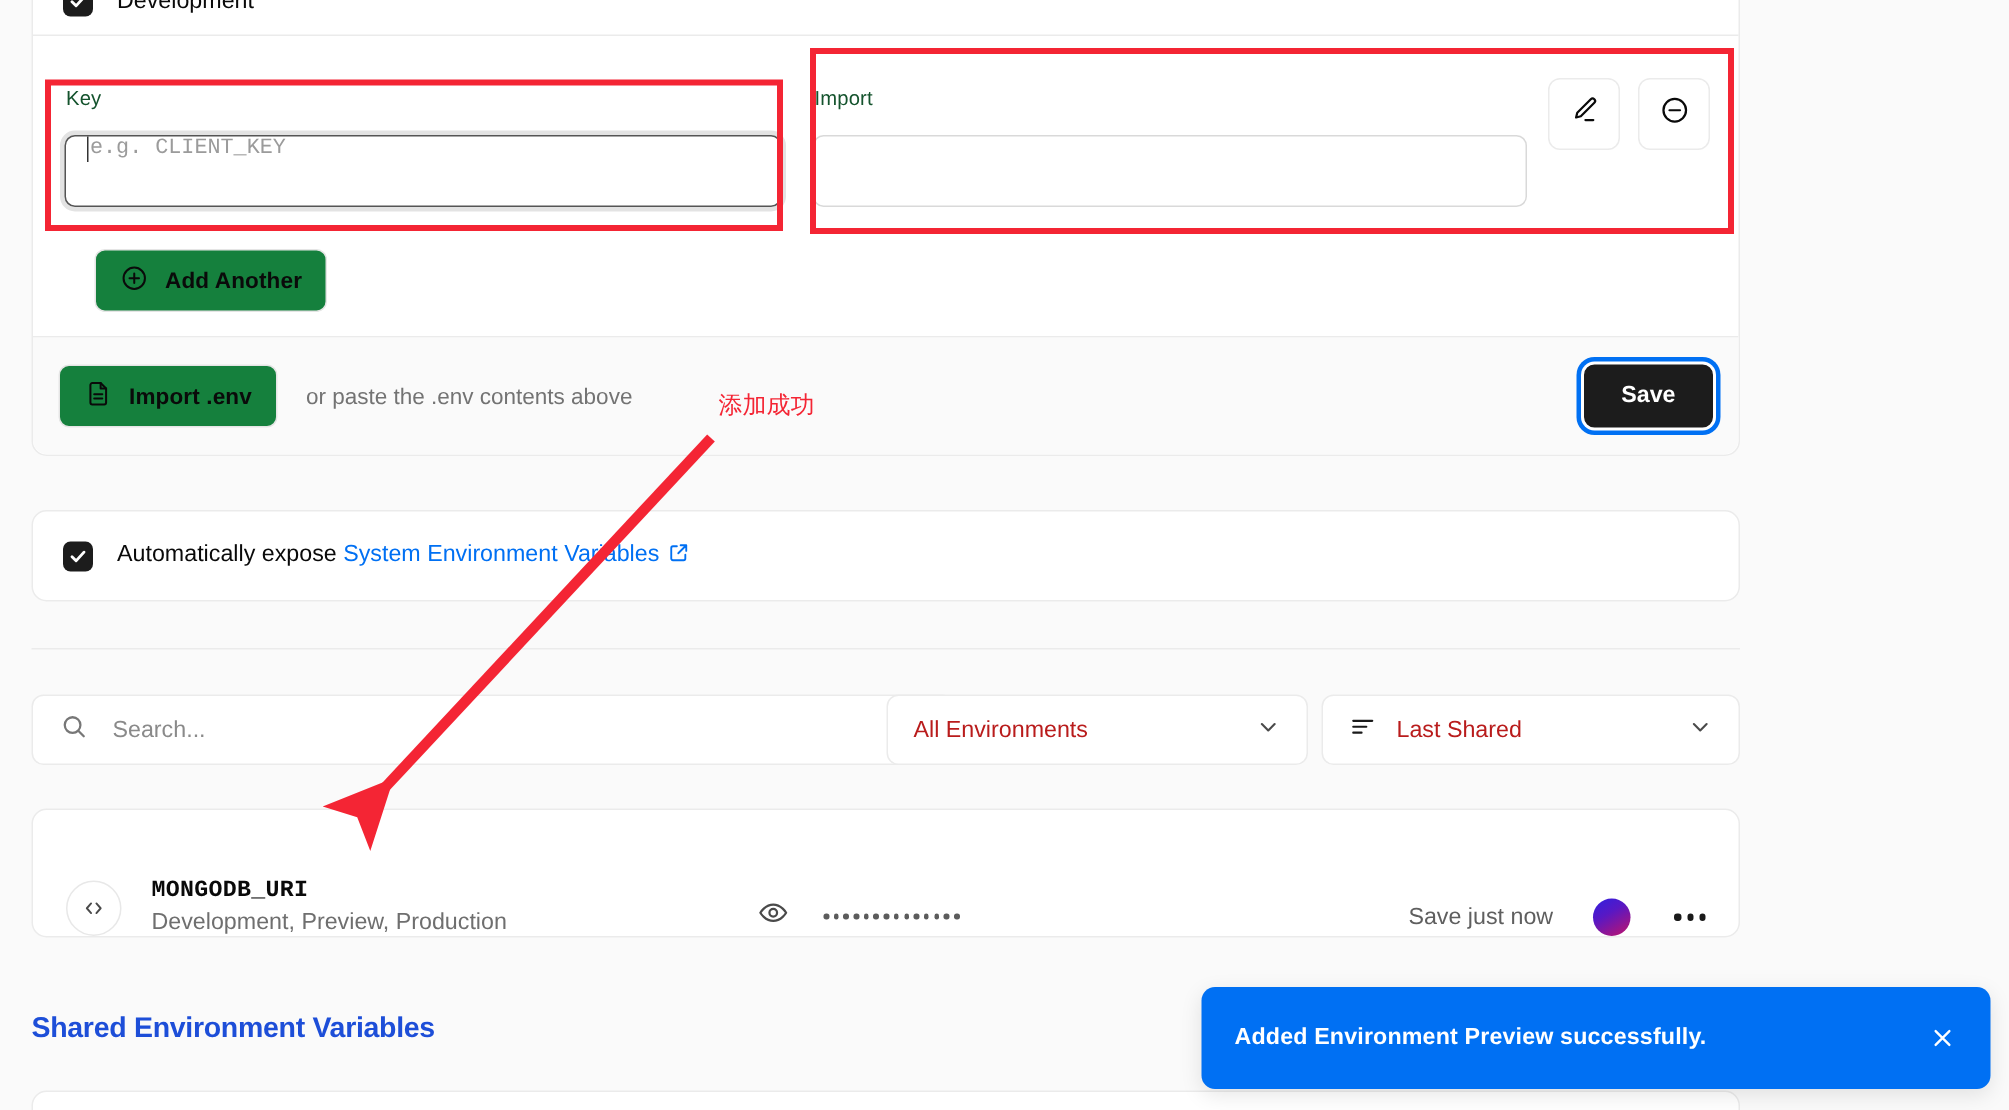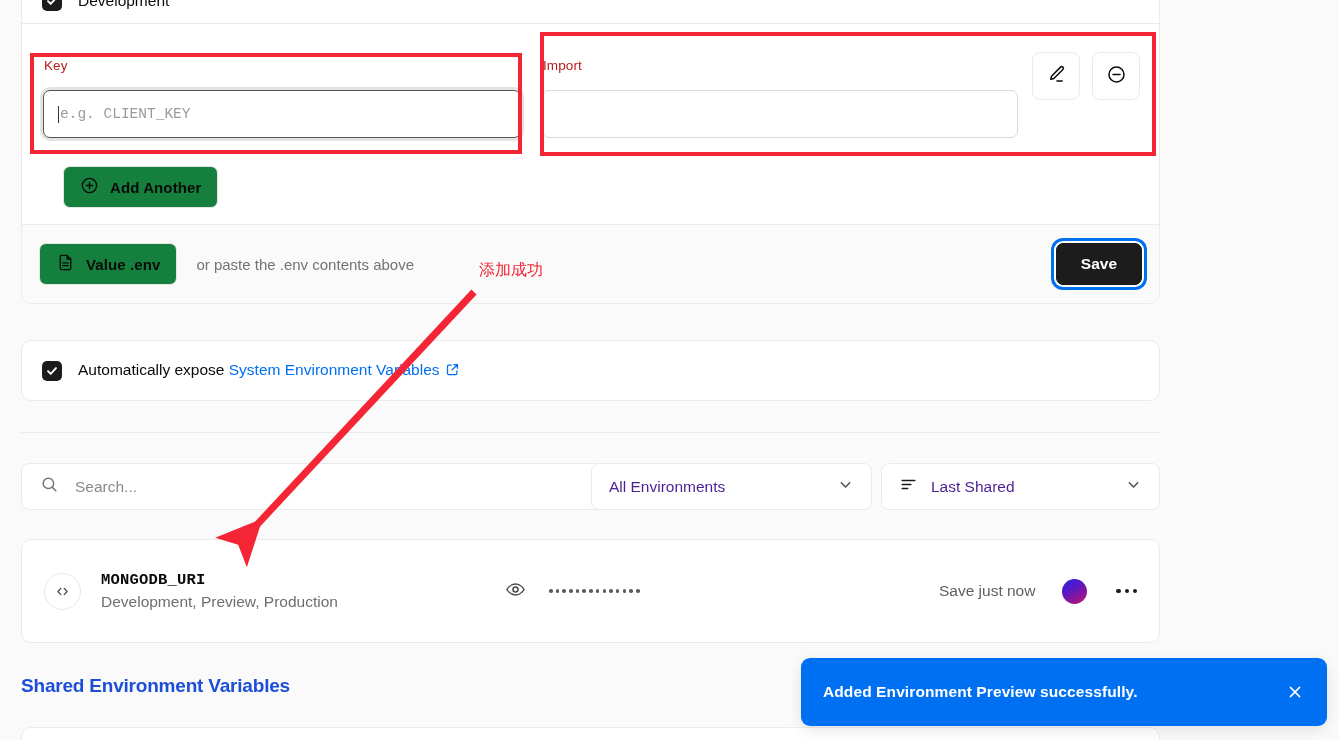--- a/index.html
+++ b/index.html
@@ -35,27 +35,27 @@
     align-items: center; justify-content: center; flex: none;
   }
   .checkbox svg { display: block; }
   .env-row .lbl { margin-left: 16px; font-size: 15.5px; color: #0a0a0a; }
 
   .kv-section {
     position: absolute; left: 0; top: 92px; width: 100%; height: 161px;
     border-top: 1px solid #ebebeb;
   }
   .field-label {
-    position: absolute; font-size: 13.5px; color: #b91c1c; letter-spacing: .1px;
+    position: absolute; font-size: 13.5px; color: #14532d; letter-spacing: .1px;
   }
   .inp {
     position: absolute; background: #fff; border: 1px solid #d9d9d9;
     border-radius: 7px; font-family: "Liberation Mono", monospace;
     font-size: 14.5px; color: #8f8f8f; padding: 0 14px;
-    display: flex; align-items: center;
+    display: flex; 
   }
   #key-input {
     left: 21px; top: 66px; width: 478px; height: 48px;
     border: 1px solid #555; box-shadow: 0 0 0 3px #e3e3e3;
     color: #9b9b9b;
   }
   #key-input .caret {
     display: inline-block; width: 1px; height: 17px; background: #333;
     margin-right: 1px; position: relative; top: 0px;
   }
@@ -112,31 +112,31 @@
     position: absolute; left: 21px; top: 463px; width: 615px; height: 47px;
     background: #fff; border: 1px solid #ebebeb; border-radius: 8px;
     display: flex; align-items: center; padding: 0 18px;
   }
   #search-box .ph { margin-left: 16px; font-size: 15.5px; color: #8a8a8a; }
 
   .select {
     position: absolute; height: 47px; background: #fff;
     border: 1px solid #ebebeb; border-radius: 8px;
     display: flex; align-items: center; padding: 0 17px;
-    font-size: 15.5px; color: #4c1d95;
+    font-size: 15.5px; color: #b91c1c;
   }
   #env-select { left: 591px; top: 463px; width: 281px; }
   #sort-select { left: 881px; top: 463px; width: 279px; }
   .select .chev { margin-left: auto; }
   .select .sort-ic { margin-right: 13px; }
 
   
   #var-row {
-    left: 21px; top: 539px; width: 1139px; height: 104px;
-    display: flex; align-items: center; padding: 0 22px;
+    left: 21px; top: 539px; width: 1139px; height: 86px;
+    display: flex; align-items: flex-end; padding: 0 22px;
   }
   .code-circle {
     width: 37px; height: 37px; border-radius: 50%;
     border: 1px solid #e8e8e8; display: flex;
     align-items: center; justify-content: center; flex: none;
   }
   .var-meta { margin-left: 20px; }
   .var-name {
     font-family: "Liberation Mono", monospace; font-size: 15.5px;
     font-weight: 700; color: #0a0a0a; letter-spacing: .2px;
@@ -247,21 +247,21 @@
     </div>
 
     <div class="card-footer">
       <button class="btn" id="import-btn">
         <span>
           <svg width="19" height="19" viewBox="0 0 24 24" fill="none" stroke="#0a0a0a" stroke-width="1.7" stroke-linejoin="round" stroke-linecap="round">
             <path d="M14 3H7a1.6 1.6 0 0 0-1.6 1.6v14.8A1.6 1.6 0 0 0 7 21h10a1.6 1.6 0 0 0 1.6-1.6V7.6z"></path>
             <path d="M14 3v4.6h4.6M8.6 12.5h6.8M8.6 16h6.8"></path>
           </svg>
         </span>
-        <span>Value .env</span>
+        <span>Import .env</span>
       </button>
       <span class="hint">or paste the .env contents above</span>
       <button id="save-btn">
         <span>Save</span>
       </button>
     </div>
   </div>
 
   <div class="card" id="sysenv-card">
     <span class="checkbox">

